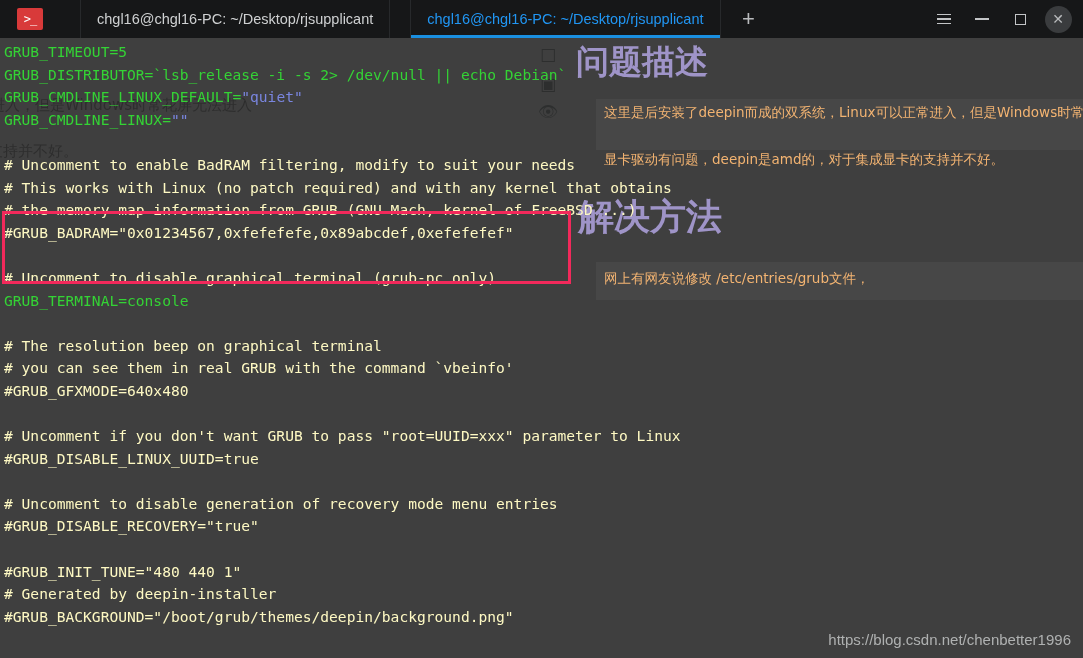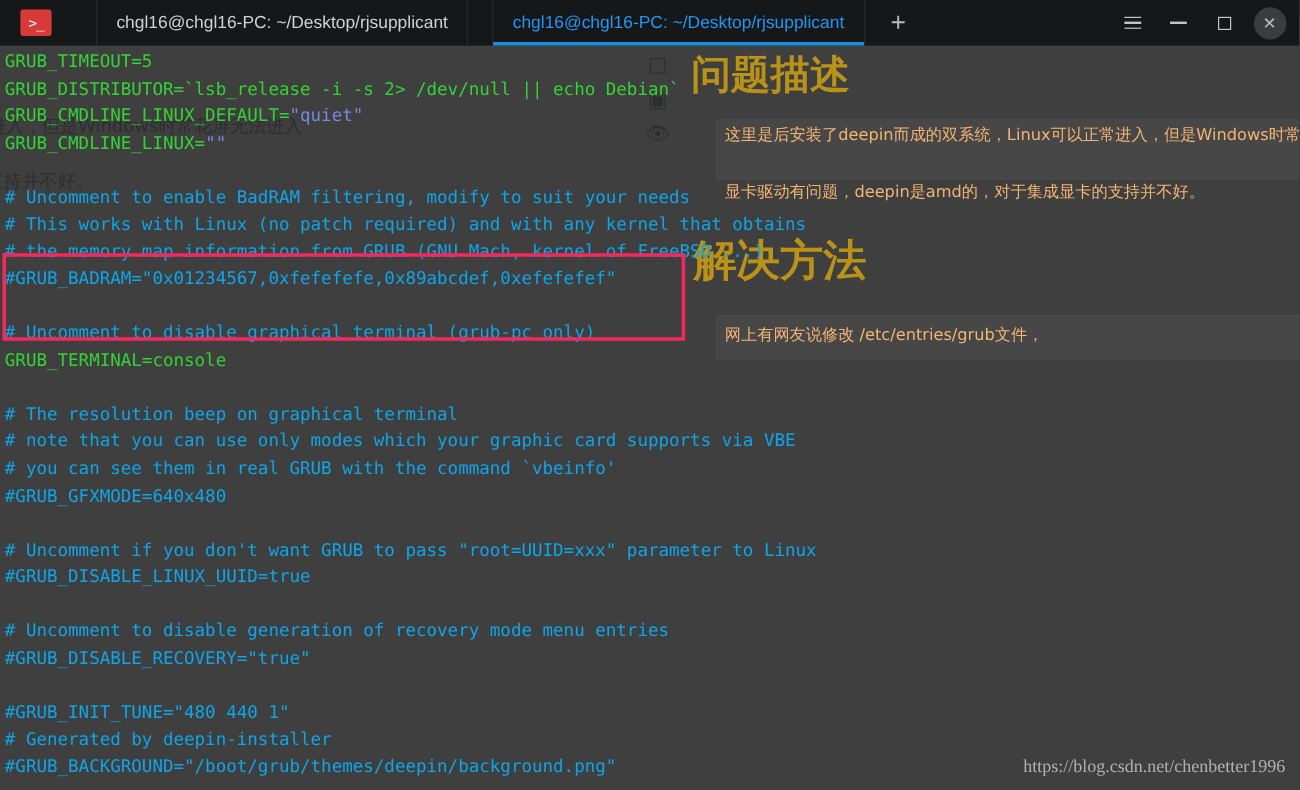--- a/index.html
+++ b/index.html
@@ -77,21 +77,21 @@
     color: #b9bbbd; font-size: 14px; font-family: "Liberation Sans", sans-serif;
   }
 
   
   .ghost-layer {
     position: absolute; left: 0; top: 38px; width: 1083px; height: 620px;
     z-index: 1; pointer-events: none;
   }
   .gh-h1 {
     position: absolute; font-family: "DejaVu Sans", sans-serif;
-    font-weight: bold; color: #eab308; opacity: 0.72;
+    font-weight: bold; color: #c4b5fd; opacity: 0.72;
   }
   .gh-box {
     position: absolute; background: rgba(255,255,255,0.045);
   }
   .gh-cn {
     position: absolute; font-family: "DejaVu Sans", sans-serif;
     font-size: 13.5px; color: #fdba74; opacity: 0.95; white-space: nowrap;
   }
   .gh-icon {
     position: absolute; color: #2a2c2c; opacity: 0.85;
@@ -104,33 +104,33 @@
 
   
   .term {
     position: absolute; left: 0; top: 38px; width: 890px; height: 620px;
     z-index: 3; background: transparent;
     font-family: "DejaVu Sans Mono", monospace; font-size: 14.6px;
     line-height: 22.6px; padding: 3px 0 0 4px;
   }
   .term .line { white-space: pre; height: 22.6px; }
   .c-green  { color: #34d335; }
-  .c-grey   { color: #0ea5e9; }
+  .c-grey   { color: #fef9c3; }
   .c-blue   { color: #7a86e0; }
 
   
   .redbox {
     position: absolute; border: 3px solid #f2295b; z-index: 6;
     pointer-events: none;
   }
 
   
   .watermark {
     position: absolute; right: 12px; bottom: 10px; z-index: 8;
-    font-family: Liberation Serif, serif; font-size: 15px;
+    font-family: Liberation Sans, sans-serif; font-size: 15px;
     color: #b9bbbb; opacity: 0.92; white-space: nowrap;
   }
 </style>
 </head>
 <body>
 
 <div id="app">
 
   <div class="ghost-layer">
     <div class="gh-h1" style="left:576px; top:2px; font-size:33px;">问题描述</div>
@@ -158,21 +158,20 @@
       <div class="line">&nbsp;</div>
       <div class="line"><span class="c-grey"># Uncomment to enable BadRAM filtering, modify to suit your needs</span></div>
       <div class="line"><span class="c-grey"># This works with Linux (no patch required) and with any kernel that obtains</span></div>
       <div class="line"><span class="c-grey"># the memory map information from GRUB (GNU Mach, kernel of FreeBSD ...)</span></div>
       <div class="line"><span class="c-grey">#GRUB_BADRAM="0x01234567,0xfefefefe,0x89abcdef,0xefefefef"</span></div>
       <div class="line">&nbsp;</div>
       <div class="line"><span class="c-grey"># Uncomment to disable graphical terminal (grub-pc only)</span></div>
       <div class="line"><span class="c-green">GRUB_TERMINAL=console</span></div>
       <div class="line">&nbsp;</div>
       <div class="line"><span class="c-grey"># The resolution beep on graphical terminal</span></div>
-      <div class="line"><span class="c-grey"># note that you can use only modes which your graphic card supports via VBE</span></div>
       <div class="line"><span class="c-grey"># you can see them in real GRUB with the command `vbeinfo'</span></div>
       <div class="line"><span class="c-grey">#GRUB_GFXMODE=640x480</span></div>
       <div class="line">&nbsp;</div>
       <div class="line"><span class="c-grey"># Uncomment if you don't want GRUB to pass "root=UUID=xxx" parameter to Linux</span></div>
       <div class="line"><span class="c-grey">#GRUB_DISABLE_LINUX_UUID=true</span></div>
       <div class="line">&nbsp;</div>
       <div class="line"><span class="c-grey"># Uncomment to disable generation of recovery mode menu entries</span></div>
       <div class="line"><span class="c-grey">#GRUB_DISABLE_RECOVERY="true"</span></div>
       <div class="line">&nbsp;</div>
       <div class="line"><span class="c-grey">#GRUB_INIT_TUNE="480 440 1"</span></div>

